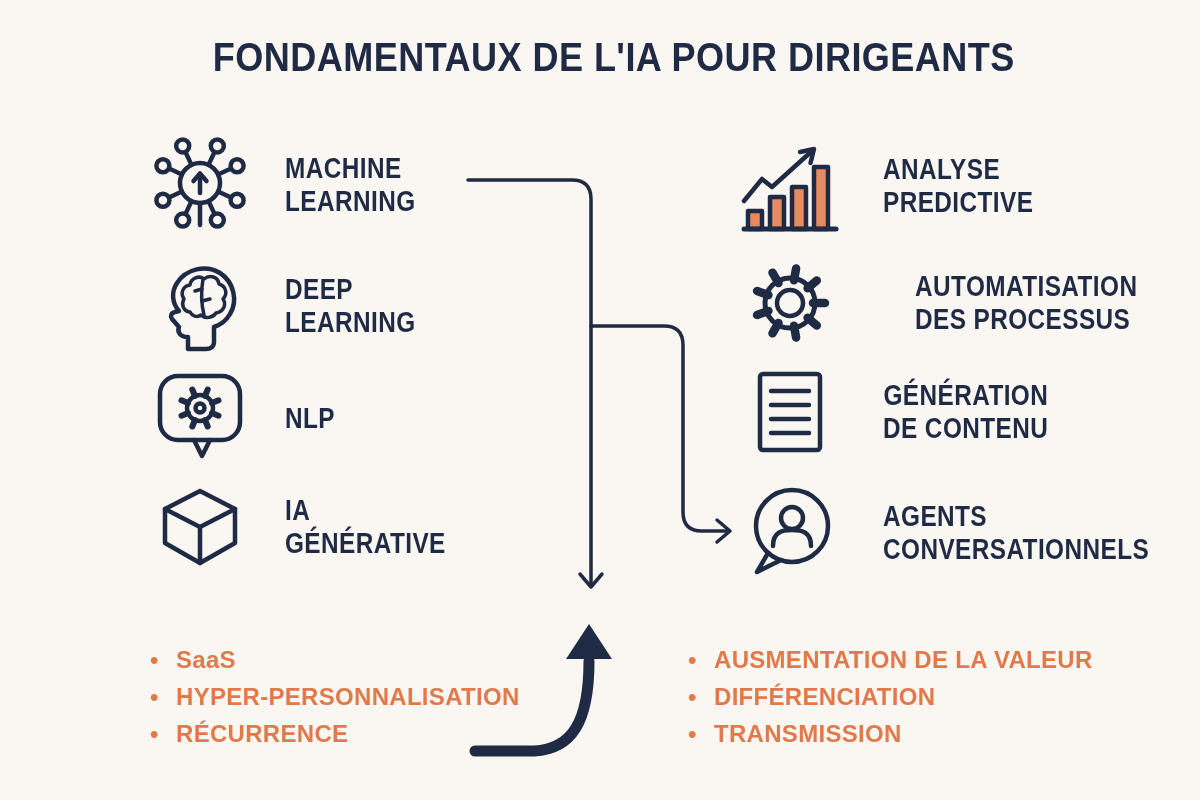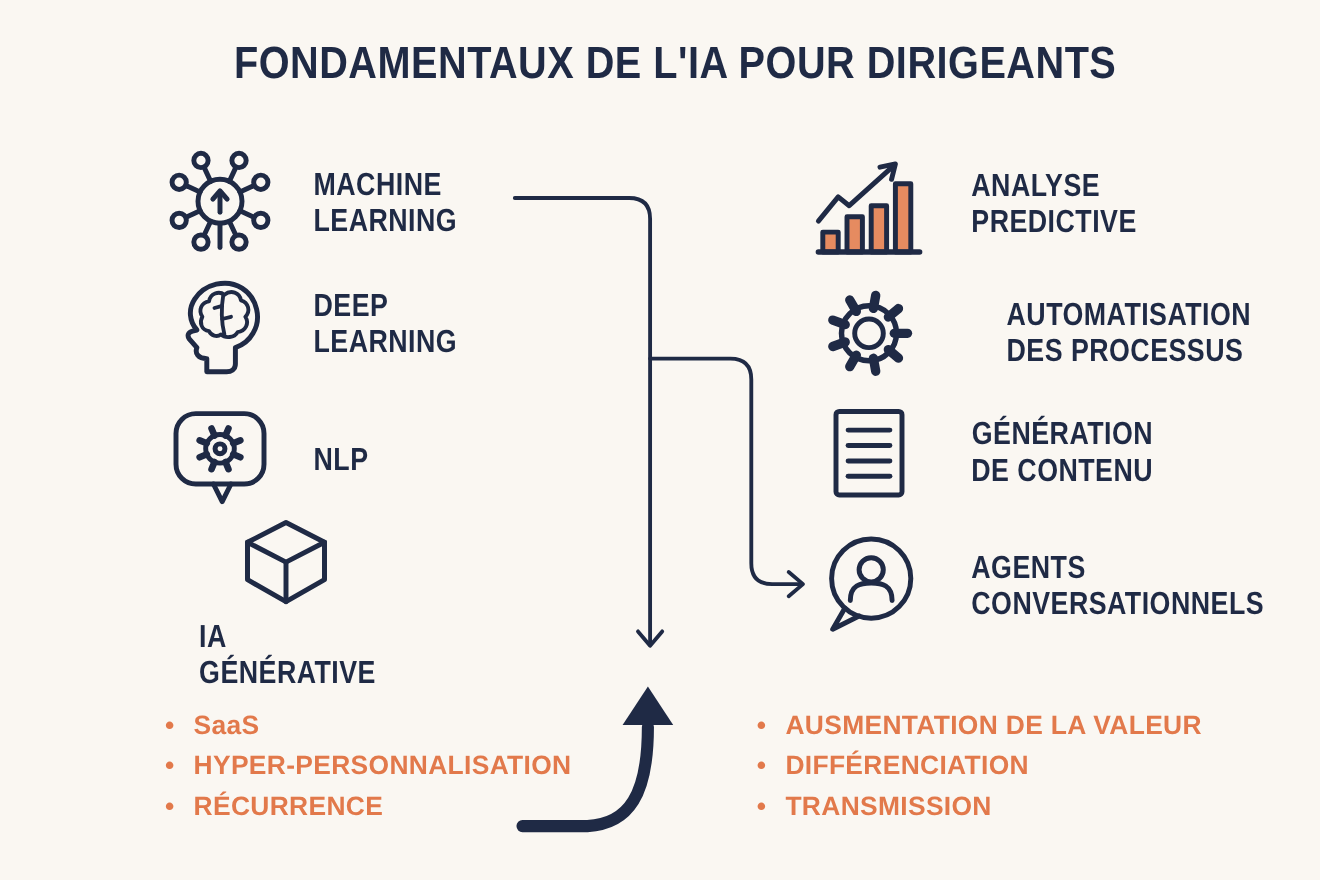--- a/index.html
+++ b/index.html
@@ -19,23 +19,23 @@
 
   .row { position:absolute; height:104px; display:flex; align-items:center; }
   .icon-box { width:104px; height:104px; display:flex; align-items:center; justify-content:center; flex:0 0 104px; }
   .label { font-size:29px; font-weight:bold; line-height:33px; letter-spacing:0.5px;
            transform:scaleX(0.84); transform-origin:left center; white-space:nowrap; color:#1F2A45; }
   .label-left  { margin-left:33px; }
   .label-right { margin-left:41px; }
   .label-line:empty { display:none; }
 
   .row-l1 { left:148px; top:133px; }
-  .row-l2 { left:148px; top:243px; }
+  .row-l2 { left:148px; top:254px; }
   .row-l3 { left:148px; top:366px; }
-  .row-l4 { left:148px; top:459px;flex-direction:column; }
+  .row-l4 { left:148px; top:475px; }
   .row-r1 { left:738px; top:134px; }
   .row-r2 { left:738px; top:251px;gap:32px; }
   .row-r3 { left:738px; top:360px;text-align:right; }
   .row-r4 { left:738px; top:481px; }
 
   svg.icon { display:block; }
   .ic-stroke { stroke:#1F2A45; fill:none; stroke-linecap:round; stroke-linejoin:round; }
 
   .arrows { position:absolute; left:0; top:0; width:1200px; height:800px; pointer-events:none; }
 

